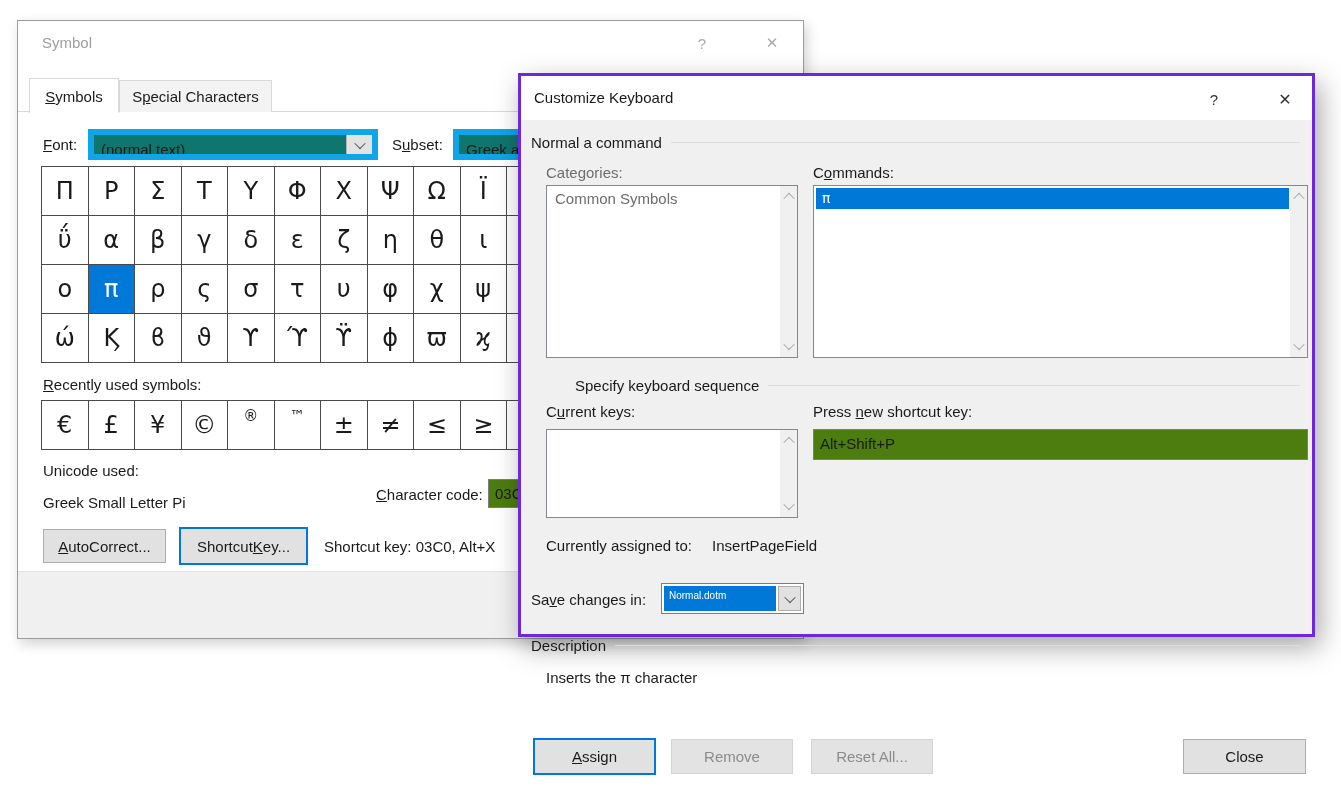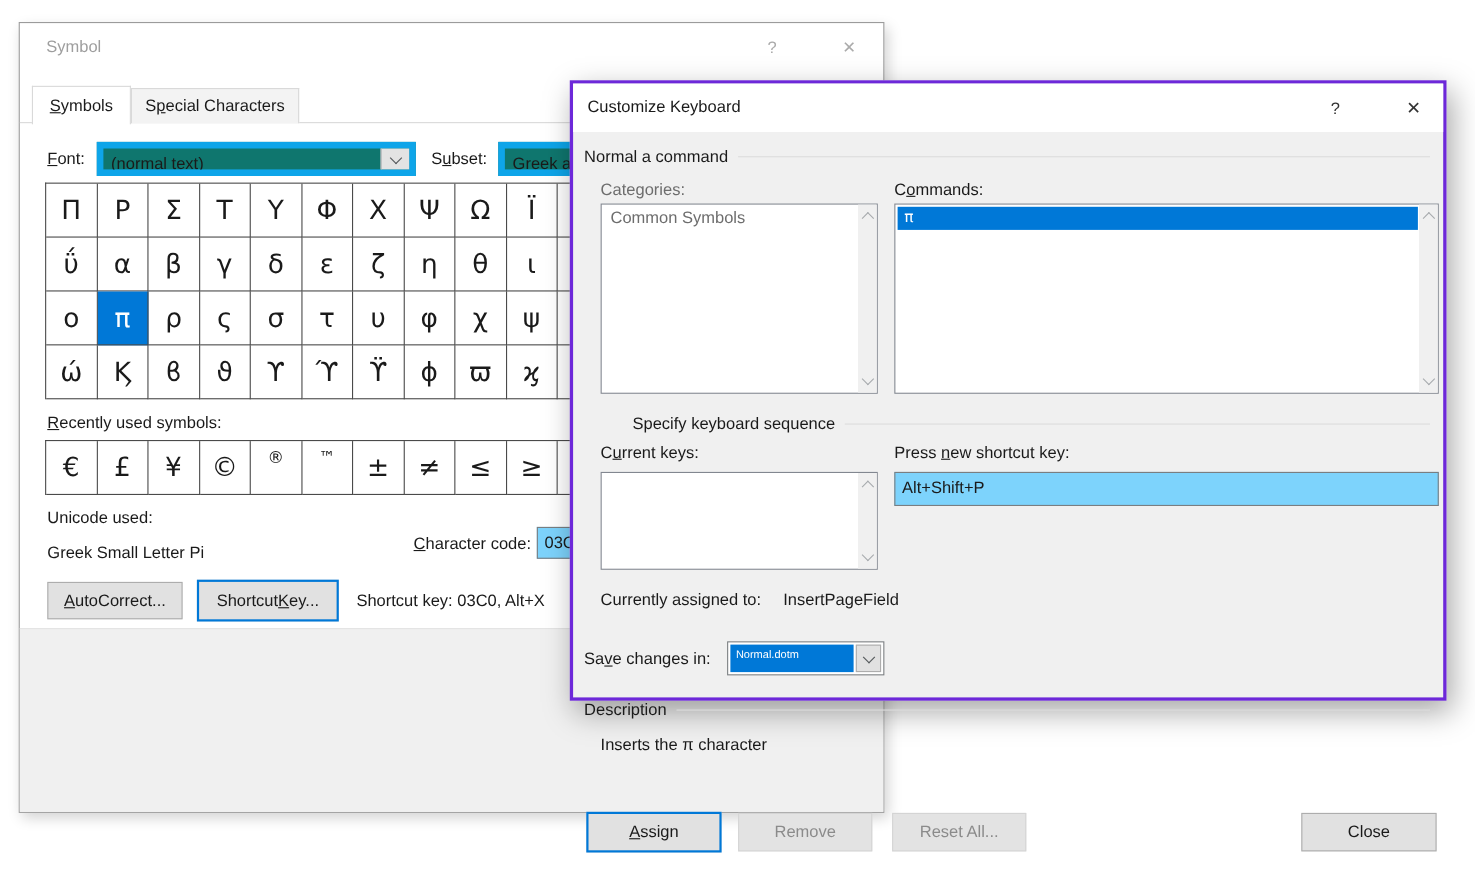--- a/index.html
+++ b/index.html
@@ -4,21 +4,21 @@
 <style>
   * { box-sizing: border-box; }
   html,body { margin:0; padding:0; }
   body {
     width:1341px; height:801px; position:relative; overflow:hidden;
     background:#ffffff; font-family:"Liberation Sans", sans-serif; color:#1a1a1a;
   }
   .dlg { position:absolute; }
   
   #symbolDlg {
-    left:17px; top:20px; width:787px; height:719px; background:#fff;
+    left:17px; top:20px; width:787px; height:619px; background:#fff;
     border:1px solid #9b9b9b; box-shadow:3px 5px 12px rgba(0,0,0,.18); z-index:1;padding-left:46px;
   }
   
   #ckDlg {
     left:518px; top:73px; width:797px; height:564px; background:#f0f0f0;
     border:3px solid #6d28d9; box-shadow:5px 10px 26px rgba(0,0,0,.35); z-index:2;
   }
   #ckDlg .tbarbg { position:absolute; left:0; top:0; right:0; height:44px; background:#fff; }
   .ttl { position:absolute; left:24px; top:13px; font-size:15px; white-space:nowrap; }
   #symbolDlg .ttl { color:#9e9e9e; }
@@ -43,21 +43,21 @@
   .chv { width:8px; height:8px; border-right:1.6px solid #a6aaad; border-bottom:1.6px solid #a6aaad; }
   .chv.up { transform:rotate(-135deg) translate(-1px,-1px); }
   .chv.dn { transform:rotate(45deg) translate(-1px,-1px); }
   .chv.dk { border-color:#53575a; }
   
   .sgrid { position:absolute; display:grid; grid-template-columns:repeat(11,46.5px); grid-auto-rows:49px; border-top:1px solid #4a4a4a; border-left:1px solid #4a4a4a; background:#fff; }
   .gcell { border-right:1px solid #4a4a4a; border-bottom:1px solid #4a4a4a; display:flex; align-items:center; justify-content:center; font-size:24px; font-family:"DejaVu Sans", sans-serif; }
   .gcell.sel { background:#0078d7; color:#fff; }
   .gcell.raised { font-size:15px; align-items:flex-start; padding-top:6px; }
   
-  .tinput { position:absolute; background:#7dd3fc; border:1px solid #7a7e81; font-size:15px; padding:5px 6px; white-space:nowrap; overflow:hidden; }
+  .tinput { position:absolute; background:#4d7c0f; border:1px solid #7a7e81; font-size:15px; padding:5px 6px; white-space:nowrap; overflow:hidden; }
   
   .btn { position:absolute; background:#e1e1e1; border:1px solid #adadad; font-size:15px; display:flex; align-items:center; justify-content:center; white-space:nowrap; }
   .btn.focus { border:2px solid #0078d7; }
   .btn.disabled { border-color:#d4d4d4; color:#8b8b8b; background:#e3e3e3; }
   
   .sfooter { position:absolute; left:0; right:0; top:550px; bottom:0; background:#f0f0f0; border-top:1px solid #e3e3e3; }
   
   .group { position:absolute; right:12px; display:flex; align-items:center; }
   .group .gt { font-size:15px; white-space:nowrap; }
   .group .line { flex:1; height:1px; background:#dcdcdc; margin-left:9px; }

